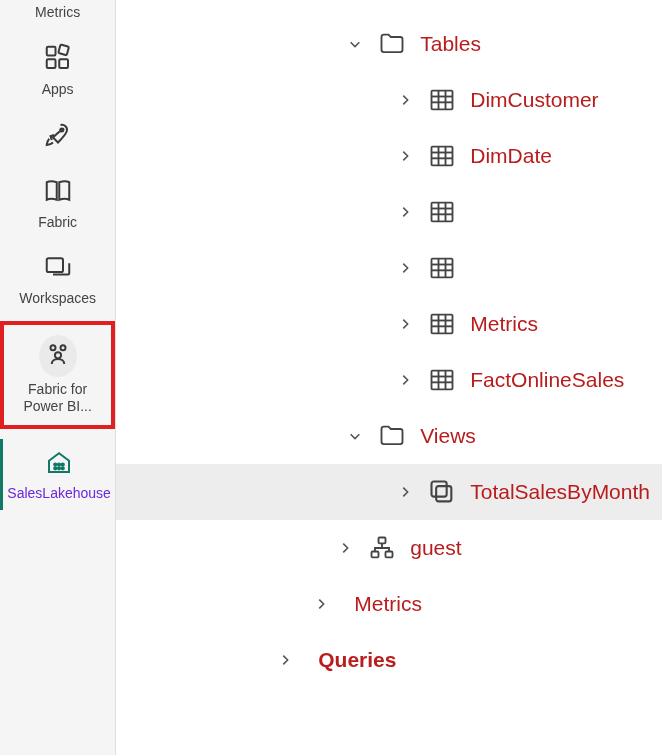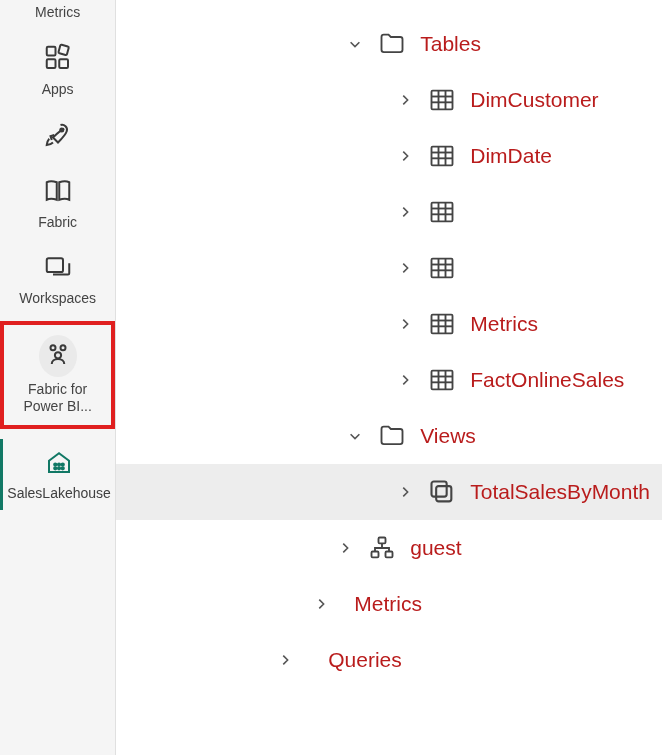--- a/index.html
+++ b/index.html
@@ -40,21 +40,21 @@
     }
     .nav-item.highlighted {
       border: 4px solid #e02020;
       padding: 10px 4px;
       margin: 2px 6px;
     }
     .nav-item.active {
       border-left: 3px solid #117865;
       background: #f5f5f5;
     }
-    .nav-item.active .nav-label { color: #404040; }
+    .nav-item.active .nav-label { color: #6d28d9; }
     .nav-item.active svg path,
     .nav-item.active svg circle { stroke: #117865; }
 
     .tree {
       flex: 1;
       padding: 16px 0 16px 0;
       font-size: 21px;
       color: #222;
     }
     .tree-row {
@@ -71,21 +71,21 @@
     .tree-row .chevron {
       width: 18px;
       display: flex;
       justify-content: center;
       color: #666;
     }
     .tree-row .chevron svg { width: 14px; height: 14px; }
     .tree-row .node-icon { display: flex; align-items: center; }
     .tree-row .node-icon svg { width: 28px; height: 28px; }
     .tree-label { color: #b91c1c; }
-    .tree-label.bold { font-weight: 400; margin-left: 10px; }
+    .tree-label.bold { font-weight: 700; }
     .indent-1 { padding-left: 230px; }
     .indent-2 { padding-left: 280px; }
     .indent-s1 { padding-left: 220px; }
     .indent-s2 { padding-left: 196px; }
     .indent-s3 { padding-left: 160px; }
   </style>
 </head>
 <body>
 
 <div class="sidebar">

